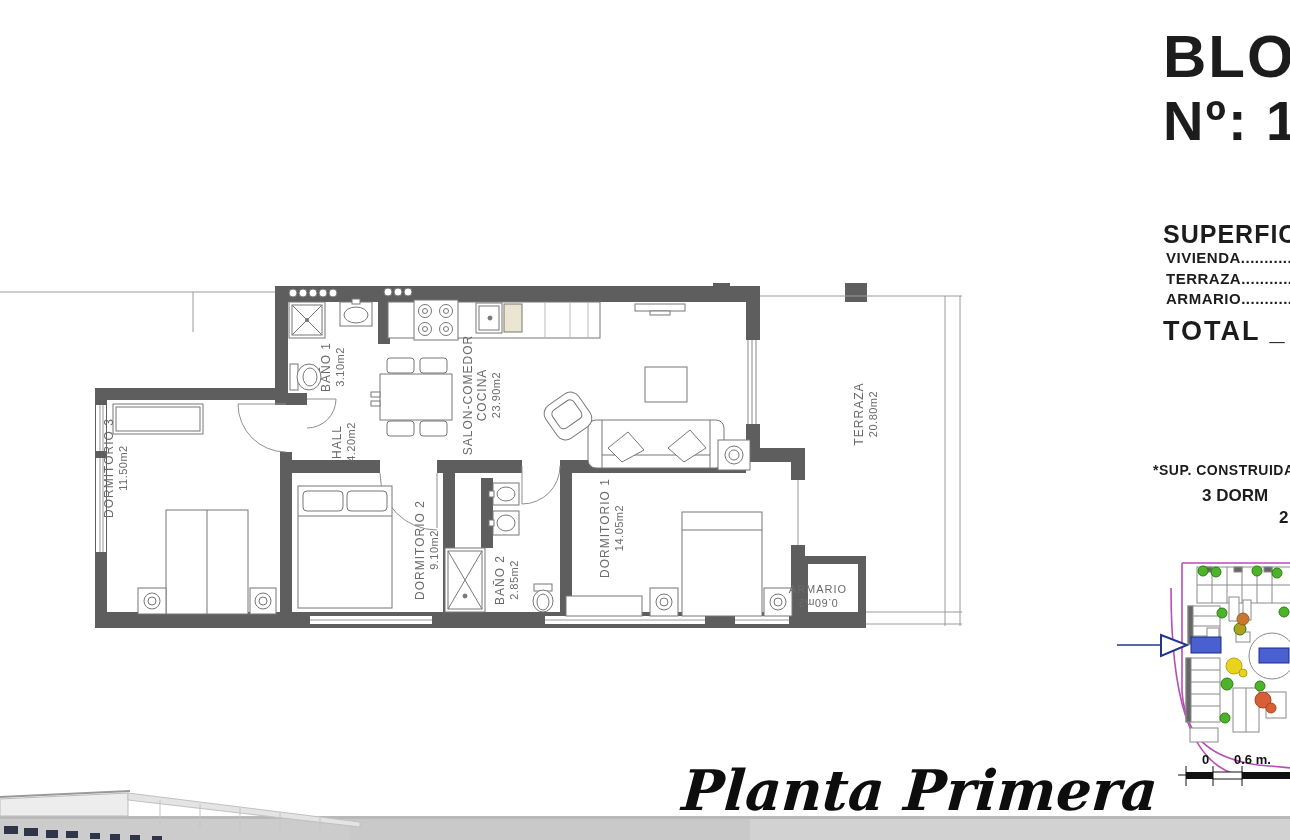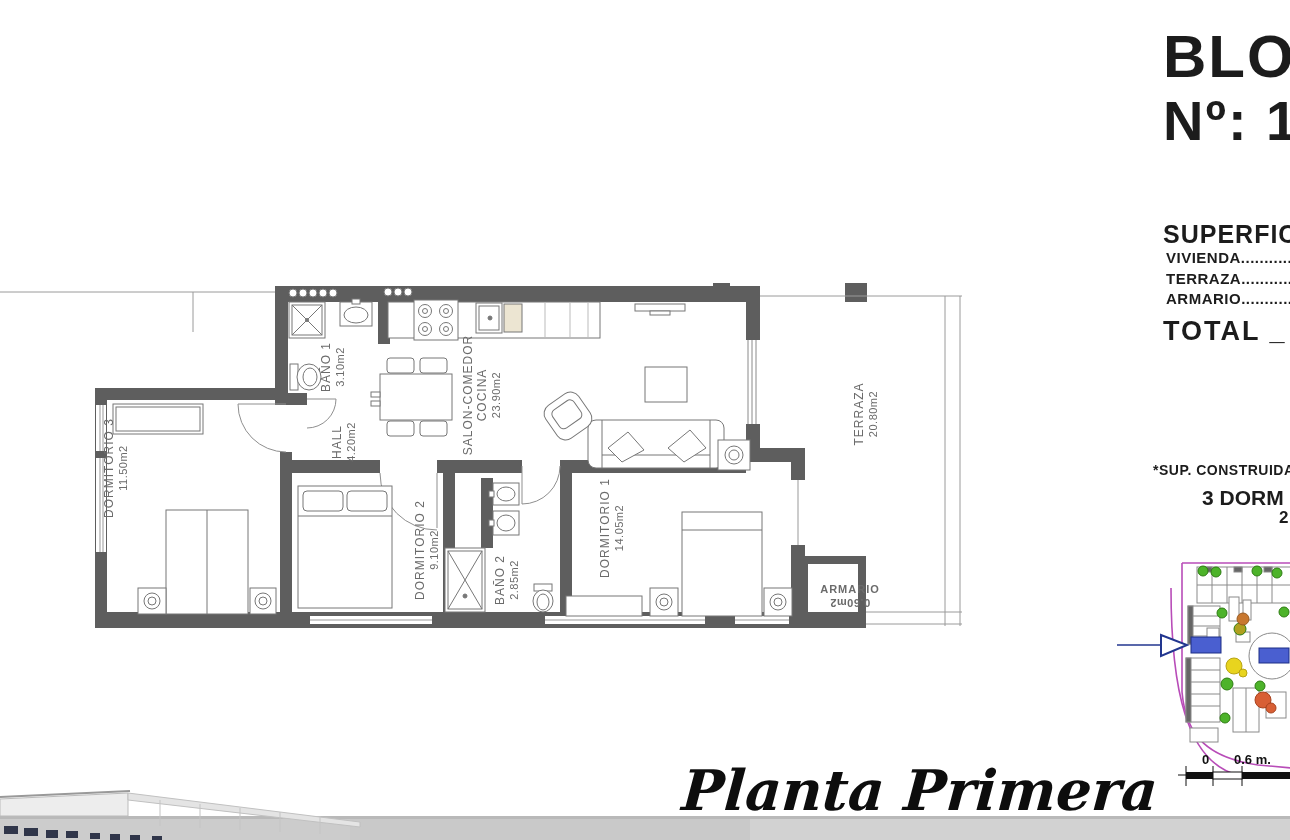--- a/index.html
+++ b/index.html
@@ -13,21 +13,21 @@
   .room-label .area{font-size:11px;letter-spacing:.5px;display:block;}
   .room-label.horizontal{transform:translate(-50%,-50%);}
   .flip{display:block;transform:rotate(180deg);}
   .hdr{font-weight:bold;letter-spacing:2px;}
   #bloq{left:1163px;top:22px;font-size:60px;}
   #num{left:1163px;top:88px;font-size:56px;}
   #superficie{left:1163px;top:220px;font-size:25px;font-weight:bold;letter-spacing:1px;}
   .surf-row{left:1166px;font-size:15px;font-weight:bold;letter-spacing:.5px;}
   #total{left:1163px;top:316px;font-size:27px;font-weight:bold;letter-spacing:2px;}
   #sup-note{left:1153px;top:462px;font-size:14px;font-weight:bold;letter-spacing:.5px;}
-  #dorm-note{left:1202px;top:486px;font-size:21px;font-weight:bold;}
+  #dorm-note{left:1202px;top:486px;font-size:17px;font-weight:bold;}
   #note2{left:1279px;top:508px;font-size:17px;font-weight:bold;}
   #plan-title{left:920px;top:790px;font-size:56px;font-weight:bold;font-style:italic;
       font-family:"DejaVu Serif",serif;color:#0d0d0d;
       transform:translate(-50%,-50%) skewX(-4deg);}
   .scale-lbl{font-size:13px;font-weight:bold;color:#111;}
   #scale0{left:1202px;top:752px;}
   #scale1{left:1234px;top:752px;}
 </style>
 </head>
 <body>
@@ -396,21 +396,21 @@
   <span class="area">2.85m2</span>
 </div>
 <div class="room-label" style="left:612px;top:528px;">
   <span>DORMITORIO 1</span>
   <span class="area">14.05m2</span>
 </div>
 <div class="room-label" style="left:866px;top:414px;">
   <span>TERRAZA</span>
   <span class="area">20.80m2</span>
 </div>
-<div class="room-label horizontal" style="left:850px;top:596px;font-size:11px;font-weight:bold;">
+<div class="room-label horizontal" style="left:818px;top:596px;font-size:11px;">
   <span>ARMARIO</span>
   <span class="area flip">0.60m2</span>
 </div>
 
 <div id="plan-title" class="txt">Planta Primera</div>
 
 <div id="scale0" class="txt scale-lbl">0</div>
 <div id="scale1" class="txt scale-lbl">0.6 m.</div>
 
 </body></html>

